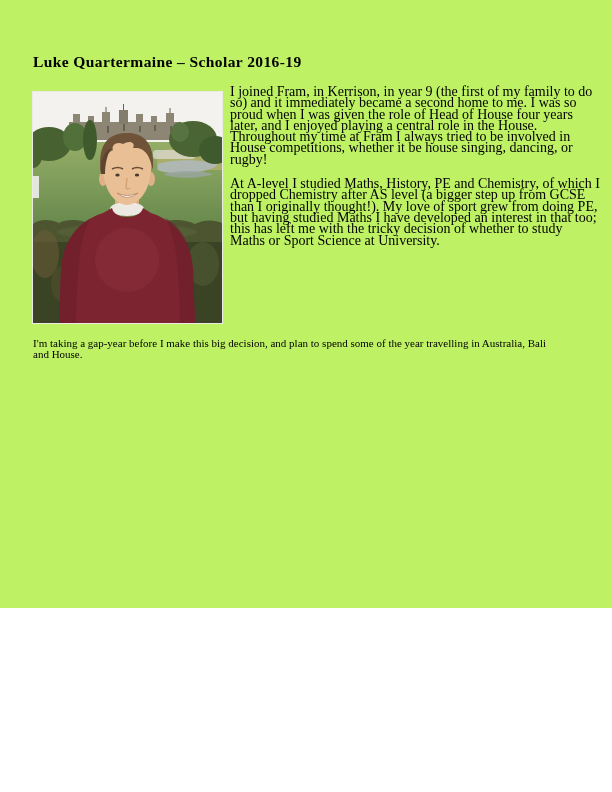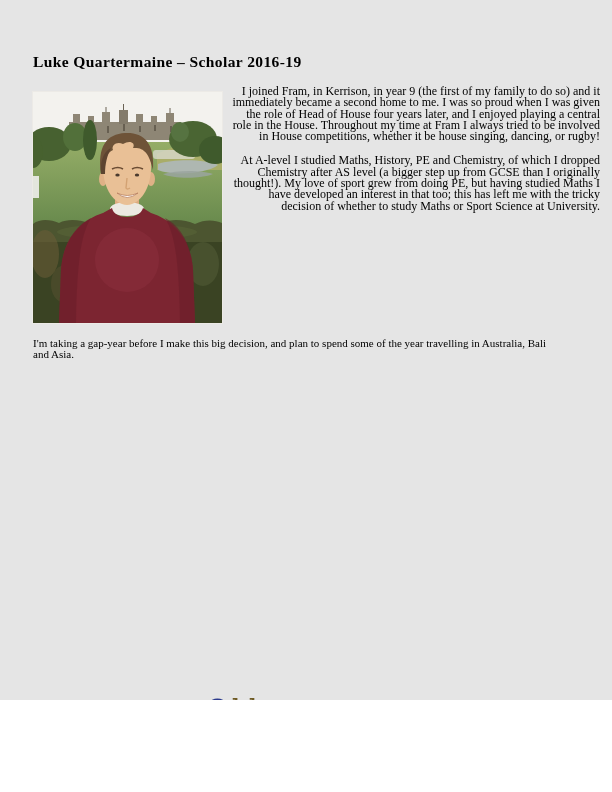--- a/index.html
+++ b/index.html
@@ -1,20 +1,20 @@
 <!DOCTYPE html>
 <html><head>
 <meta charset="utf-8">
 <style>
   html,body { margin:0; padding:0; background:#ffffff; }
   .page {
     position: relative;
     width: 612px;
-    height: 700px;
-    background: #e5e5e5;
+    height: 608px;
+    background: #bef264;
     font-family: "Liberation Serif", "DejaVu Serif", serif;
     color: #000000;
     overflow: hidden;
   }
   .title {
     position: absolute;
     left: 33px;
     top: 53px;
     margin: 0;
     font-size: 15.5px;
@@ -29,23 +29,23 @@
     top: 92px;
     width: 189px;
     height: 231px;
     outline: 1px solid #eceae6;
   }
   .bio-col {
     position: absolute;
     left: 230px;
     top: 86px;
     width: 370px;
-    font-size: 12px;
+    font-size: 14px;
     line-height: 11.3px;
-    text-align: right;
+    text-align: left;
   }
   .bio-col p { margin: 0 0 13px 0; }
   .closing {
     position: absolute;
     left: 33px;
     top: 338px;
     width: 520px;
     margin: 0;
     font-size: 11px;
     line-height: 11.3px;
@@ -163,21 +163,21 @@
         <path d="M84,101 Q94,110 105,101 Q94,106 84,101 Z" fill="#ffffff" stroke="#b97f5e" stroke-width="0.8"></path>
       </g>
     </svg>
   </div>
 
   <div class="bio-col">
     <p>I joined Fram, in Kerrison, in year 9 (the first of my family to do so) and it immediately became a second home to me. I was so proud when I was given the role of Head of House four years later, and I enjoyed playing a central role in the House. Throughout my time at Fram I always tried to be involved in House competitions, whether it be house singing, dancing, or rugby!</p>
     <p>At A-level I studied Maths, History, PE and Chemistry, of which I dropped Chemistry after AS level (a bigger step up from GCSE than I originally thought!). My love of sport grew from doing PE, but having studied Maths I have developed an interest in that too; this has left me with the tricky decision of whether to study Maths or Sport Science at University.</p>
   </div>
 
-  <p class="closing">I'm taking a gap-year before I make this big decision, and plan to spend some of the year travelling in Australia, Bali and Asia.</p>
+  <p class="closing">I'm taking a gap-year before I make this big decision, and plan to spend some of the year travelling in Australia, Bali and House.</p>
 
   <div class="logo">
     <span class="lg-o">O</span>
     <span class="lg-f">F</span>
     <span class="lg-ld">ld</span>
     <span class="lg-soc">The Society of</span>
     <span class="lg-name">ramlinghamians</span>
     <span class="lg-url">www.oldframlinghamian.com</span>
   </div>
 

